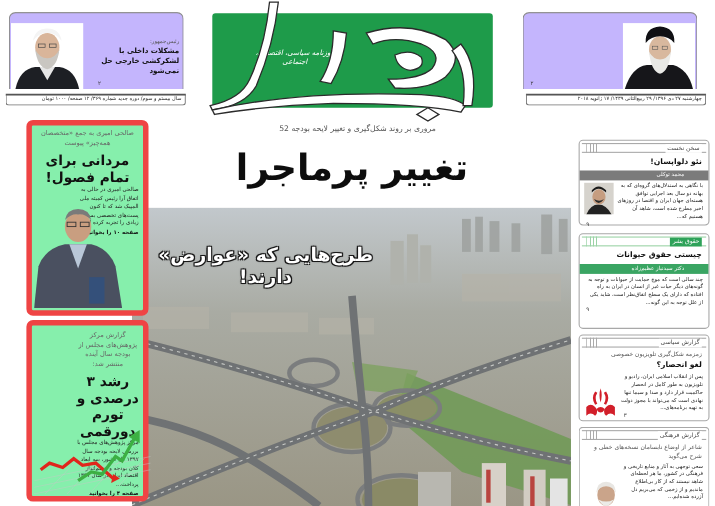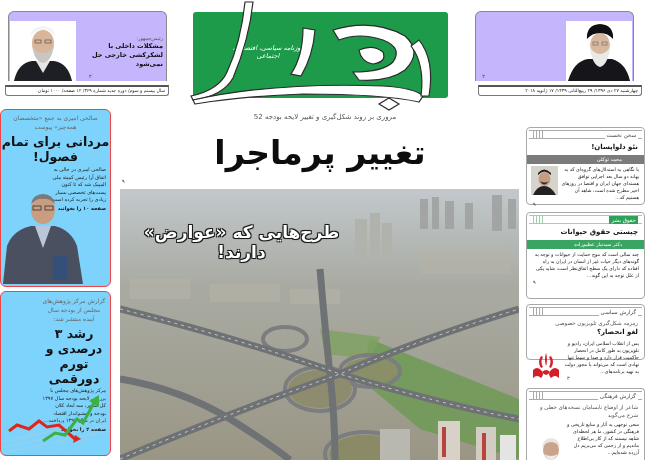--- a/index.html
+++ b/index.html
@@ -69,22 +69,22 @@
   #photo-q { left: 20px; top: 14px; width: 208px; height: 16px; font-size: 7.5px; line-height: 16px; text-align: center; }
   #photo-headline {
     position: absolute; left: 4px; top: 33px; width: 235px; text-align: center;
     font-size: 17px; font-weight: 900; color: #fff;
     text-shadow: 0 0 2px #000, 1px 1px 0 #222, -1px -1px 0 #222, 1px -1px 0 #222, -1px 1px 0 #222;
   }
   #photo-sub { left: 44px; top: 57px; width: 165px; height: 26px; font-size: 6.5px; line-height: 12px; text-align: center; padding-top: 1px; }
 
   
   .left-box {
-    position: absolute; left: 0; width: 111px; background: #7dd3fc;
-    border: 1px solid #ef4444; border-radius: 6px;
+    position: absolute; left: 24px; width: 111px; background: #86efac;
+    border: 5px solid #ef4444; border-radius: 6px;
   }
   #left-box-1 { top: 109px; height: 178px; }
   #left-box-2 { top: 291px; height: 165px; padding-left: 37px; }
   .lb-kicker { text-align: center; font-size: 6px; color: #666; line-height: 9px; padding: 0 4px; }
   .lb-title { text-align: center; font-size: 12.5px; font-weight: 900; line-height: 15px; color: #111; }
   .lb-body { text-align: right; font-size: 5px; line-height: 7.5px; color: #222; padding: 0 4px; }
   .lb-more { text-align: right; font-size: 5px; font-weight: bold; color: #111; padding: 0 4px; line-height: 8px; }
   #lb1-body { width: 70px; margin-right: 0; margin-left: auto; }
   #lb1-photo { position: absolute; left: 2px; bottom: 2px; width: 80px; height: 98px; }
   #lb2-chart { position: absolute; left: 2px; bottom: 2px; width: 106px; height: 62px; direction: ltr; }
@@ -107,21 +107,21 @@
   .rc-title { font-size: 7px; font-weight: bold; text-align: right; padding: 3px 6px 0 4px; line-height: 11px; color: #111; }
   .rc-kicker { font-size: 5.5px; text-align: right; padding: 3px 6px 0 4px; color: #555; line-height: 8px; }
   .rc-author { height: 9px; margin: 2px 0 0 0; font-size: 5px; color: #fff; line-height: 9px; text-align: right; padding-right: 22px; }
   .rc-author.gray { background: #7b7b7b; }
   .rc-author.green { background: #3aa563; }
   .rc-body { font-size: 4.8px; line-height: 7px; text-align: right; color: #222; padding: 2px 5px 0 5px; }
   .rc-pg { font-size: 5px; text-align: left; padding-left: 6px; color: #333; }
 
   #rc-1 { top: 112px; height: 78px; }
   #rc-2 { top: 197px; height: 87px; }
-  #rc-3 { top: 289px; height: 56px; }
+  #rc-3 { top: 289px; height: 79px; }
   #rc-4 { top: 373px; height: 87px; border-bottom: none; border-radius: 4px 4px 0 0; }
 
   #rc1-photo { position: absolute; left: 4px; top: 38px; width: 27px; height: 29px; }
   #rc3-emblem { position: absolute; left: 4px; top: 45px; width: 30px; height: 30px; }
   #rc4-photo { position: absolute; left: 4px; top: 45px; width: 40px; height: 40px; }
 </style>
 </head>
 <body>
 
 <div class="side-box" id="box-left">

